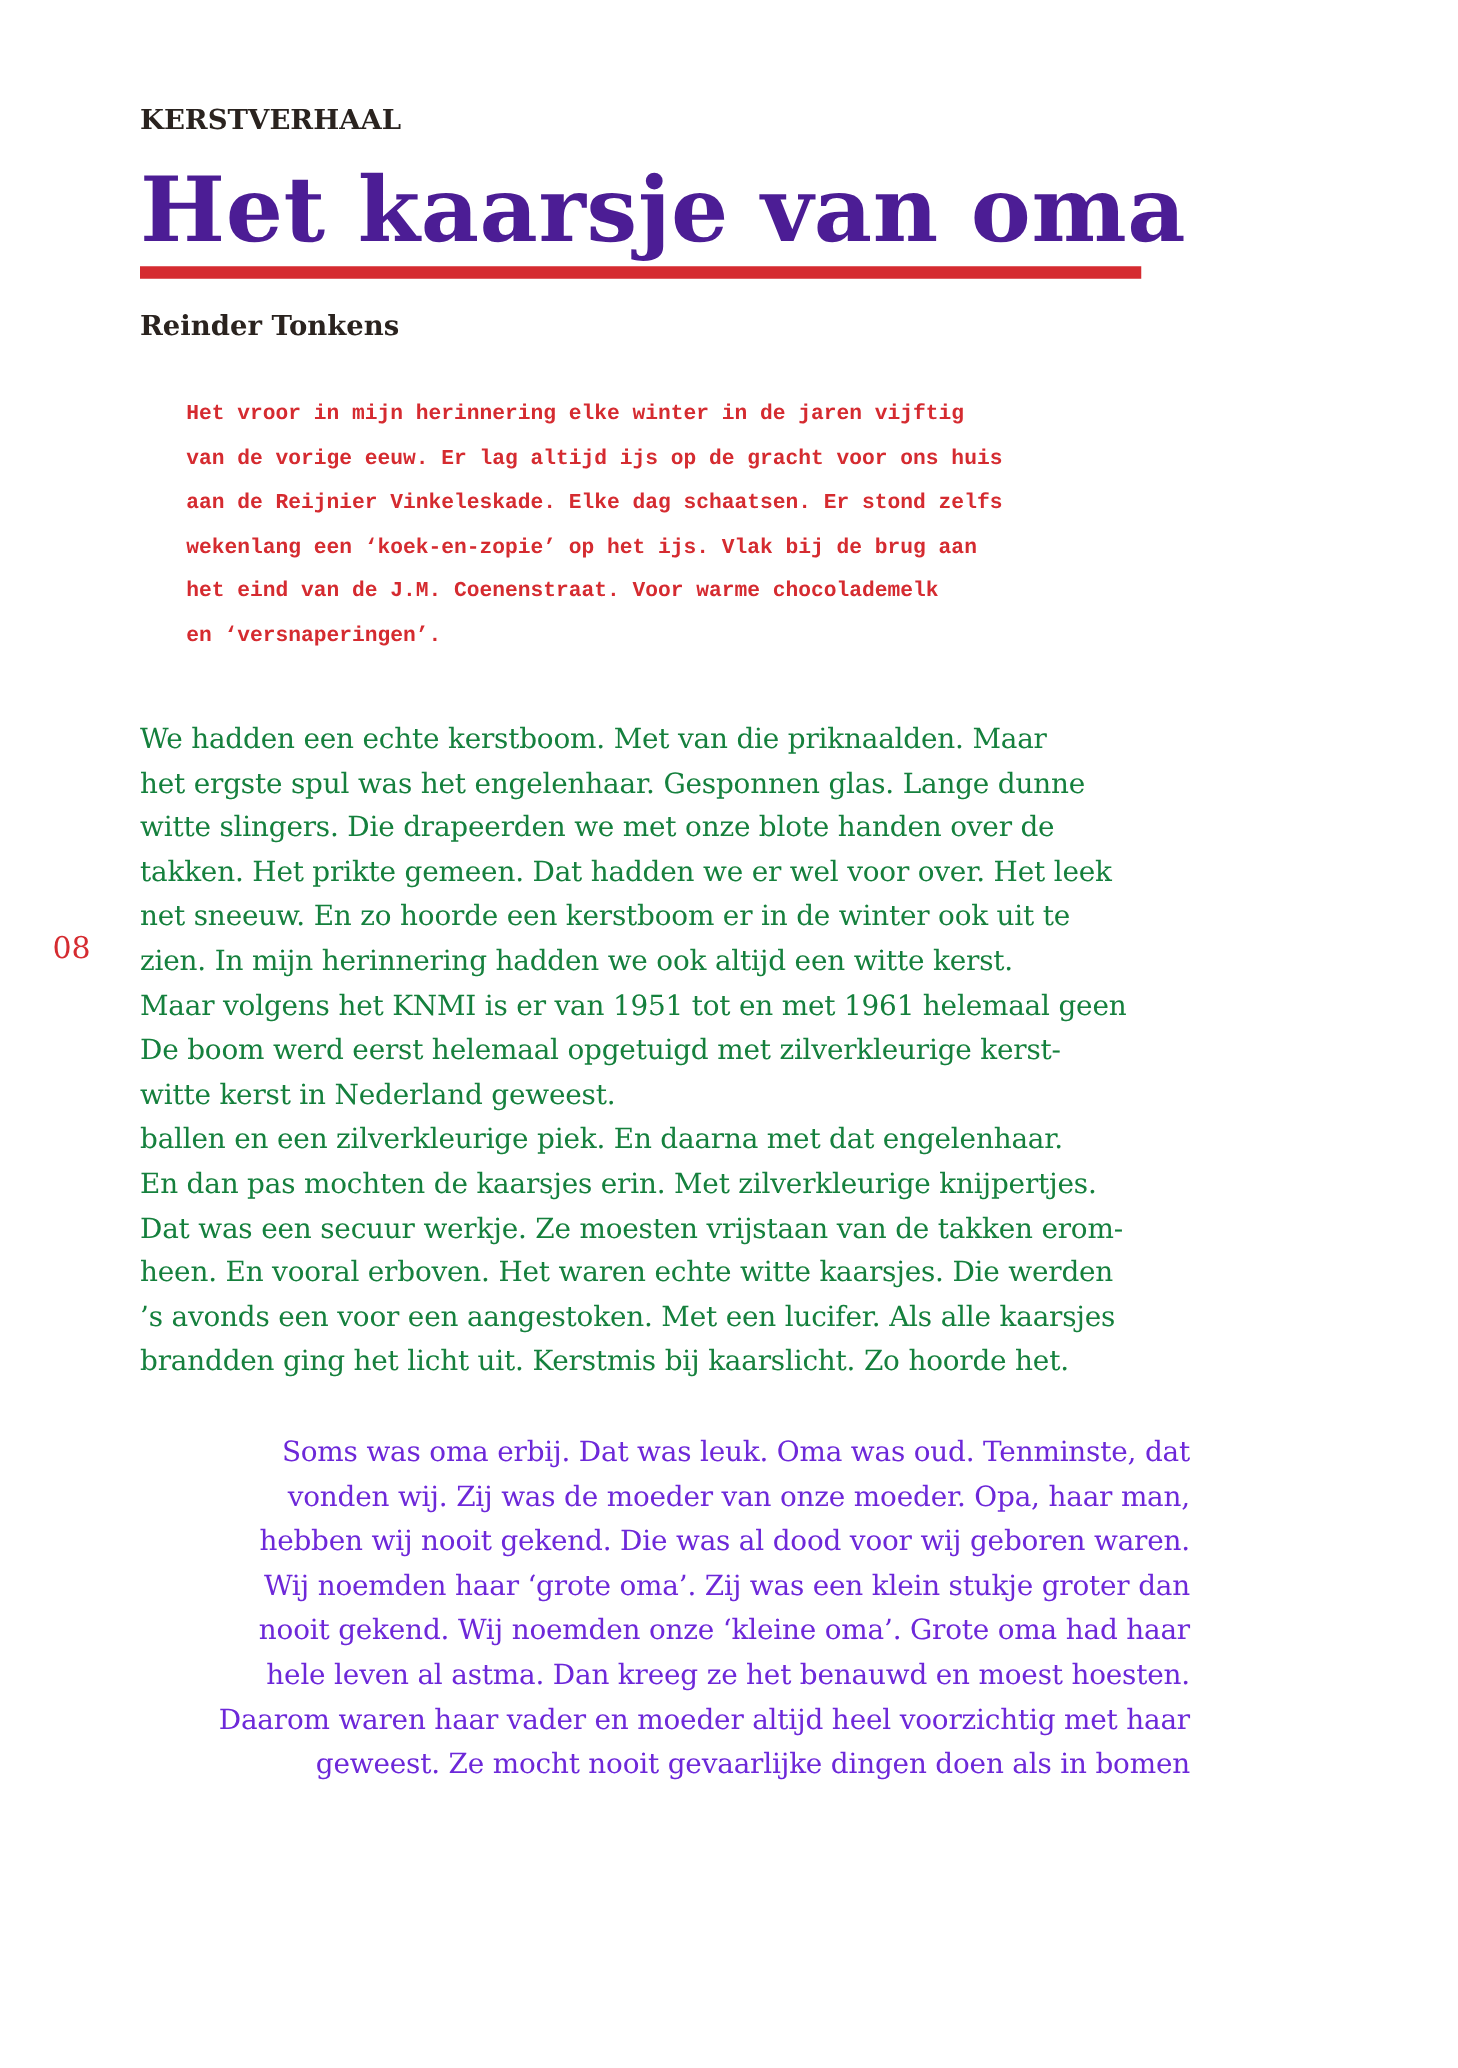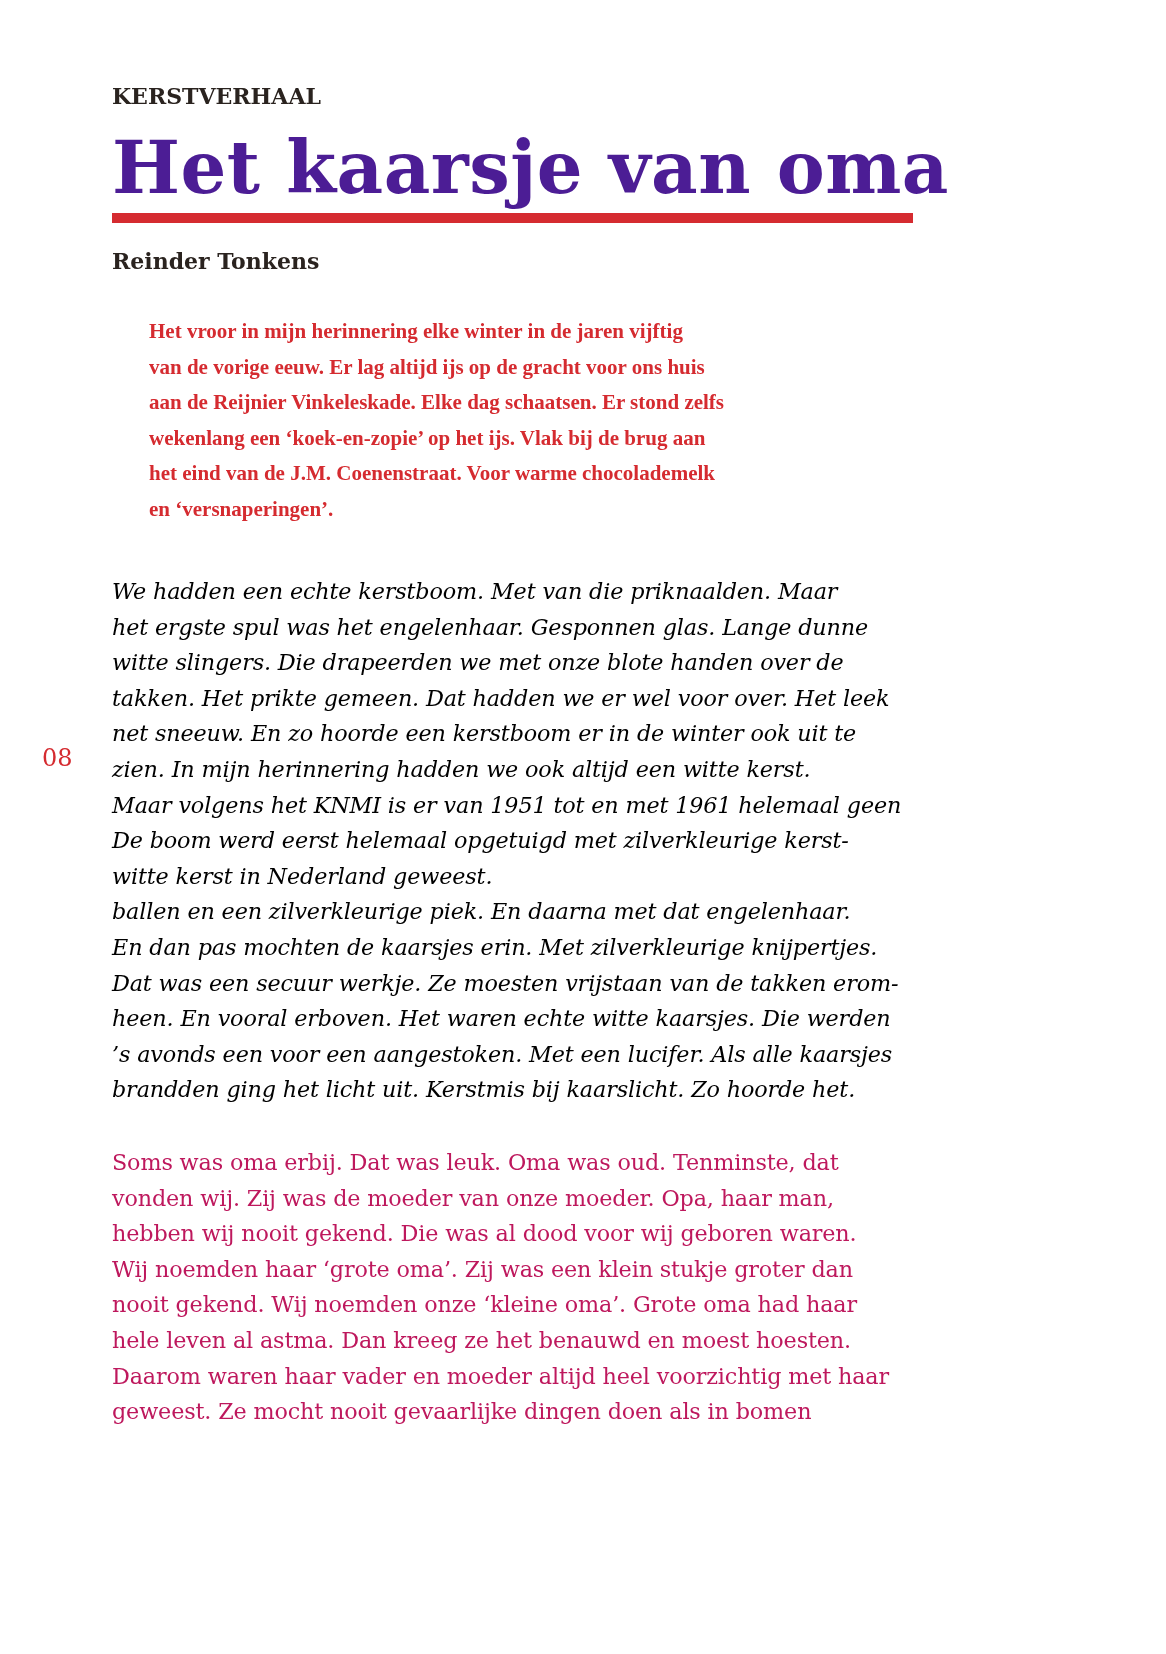--- a/index.html
+++ b/index.html
@@ -57,23 +57,23 @@
       font-weight: bold;
       font-size: 22px;
       line-height: 28px;
       color: #2a231f;
     }
     .intro {
       position: absolute;
       left: 149px;
       top: 314px;
       width: 800px;
-      font-family: Liberation Serif, serif;
+      font-family: Liberation Mono, monospace;
       font-weight: bold;
-      font-size: 21px;
+      font-size: 17px;
       line-height: 35.6px;
       color: #d52b30;
     }
     .intro .line, .body-text .line {
       display: block;
       white-space: nowrap;
     }
     .page-number {
       position: absolute;
       left: 42px;
@@ -112,39 +112,39 @@
   <span class="line">Het vroor in mijn herinnering elke winter in de jaren vijftig</span>
   <span class="line">van de vorige eeuw. Er lag altijd ijs op de gracht voor ons huis</span>
   <span class="line">aan de Reijnier Vinkeleskade. Elke dag schaatsen. Er stond zelfs</span>
   <span class="line">wekenlang een ‘koek-en-zopie’ op het ijs. Vlak bij de brug aan</span>
   <span class="line">het eind van de J.M. Coenenstraat. Voor warme chocolademelk</span>
   <span class="line">en ‘versnaperingen’.</span>
 </div>
 
 <div class="page-number" style="color: rgb(213, 43, 48);">08</div>
 
-<div class="body-text para-1" style="color: #000000; font-style: italic;">
+<div class="body-text para-1" style="color: #15803d;">
   <span class="line">We hadden een echte kerstboom. Met van die priknaalden. Maar</span>
   <span class="line">het ergste spul was het engelenhaar. Gesponnen glas. Lange dunne</span>
   <span class="line">witte slingers. Die drapeerden we met onze blote handen over de</span>
   <span class="line">takken. Het prikte gemeen. Dat hadden we er wel voor over. Het leek</span>
   <span class="line">net sneeuw. En zo hoorde een kerstboom er in de winter ook uit te</span>
   <span class="line">zien. In mijn herinnering hadden we ook altijd een witte kerst.</span>
   <span class="line">Maar volgens het KNMI is er van 1951 tot en met 1961 helemaal geen</span>
   <span class="line">De boom werd eerst helemaal opgetuigd met zilverkleurige kerst-</span>
   <span class="line">witte kerst in Nederland geweest.</span>
   <span class="line">ballen en een zilverkleurige piek. En daarna met dat engelenhaar.</span>
   <span class="line">En dan pas mochten de kaarsjes erin. Met zilverkleurige knijpertjes.</span>
   <span class="line">Dat was een secuur werkje. Ze moesten vrijstaan van de takken erom-</span>
   <span class="line">heen. En vooral erboven. Het waren echte witte kaarsjes. Die werden</span>
   <span class="line">’s avonds een voor een aangestoken. Met een lucifer. Als alle kaarsjes</span>
   <span class="line">brandden ging het licht uit. Kerstmis bij kaarslicht. Zo hoorde het.</span>
 </div>
 
-<div class="body-text para-2" style="color: #be185d;">
+<div class="body-text para-2" style="color: #6d28d9; text-align: right;">
   <span class="line">Soms was oma erbij. Dat was leuk. Oma was oud. Tenminste, dat</span>
   <span class="line">vonden wij. Zij was de moeder van onze moeder. Opa, haar man,</span>
   <span class="line">hebben wij nooit gekend. Die was al dood voor wij geboren waren.</span>
   <span class="line">Wij noemden haar ‘grote oma’. Zij was een klein stukje groter dan</span>
   <span class="line">nooit gekend. Wij noemden onze ‘kleine oma’. Grote oma had haar</span>
   <span class="line">hele leven al astma. Dan kreeg ze het benauwd en moest hoesten.</span>
   <span class="line">Daarom waren haar vader en moeder altijd heel voorzichtig met haar</span>
   <span class="line">geweest. Ze mocht nooit gevaarlijke dingen doen als in bomen</span>
 </div>
 

